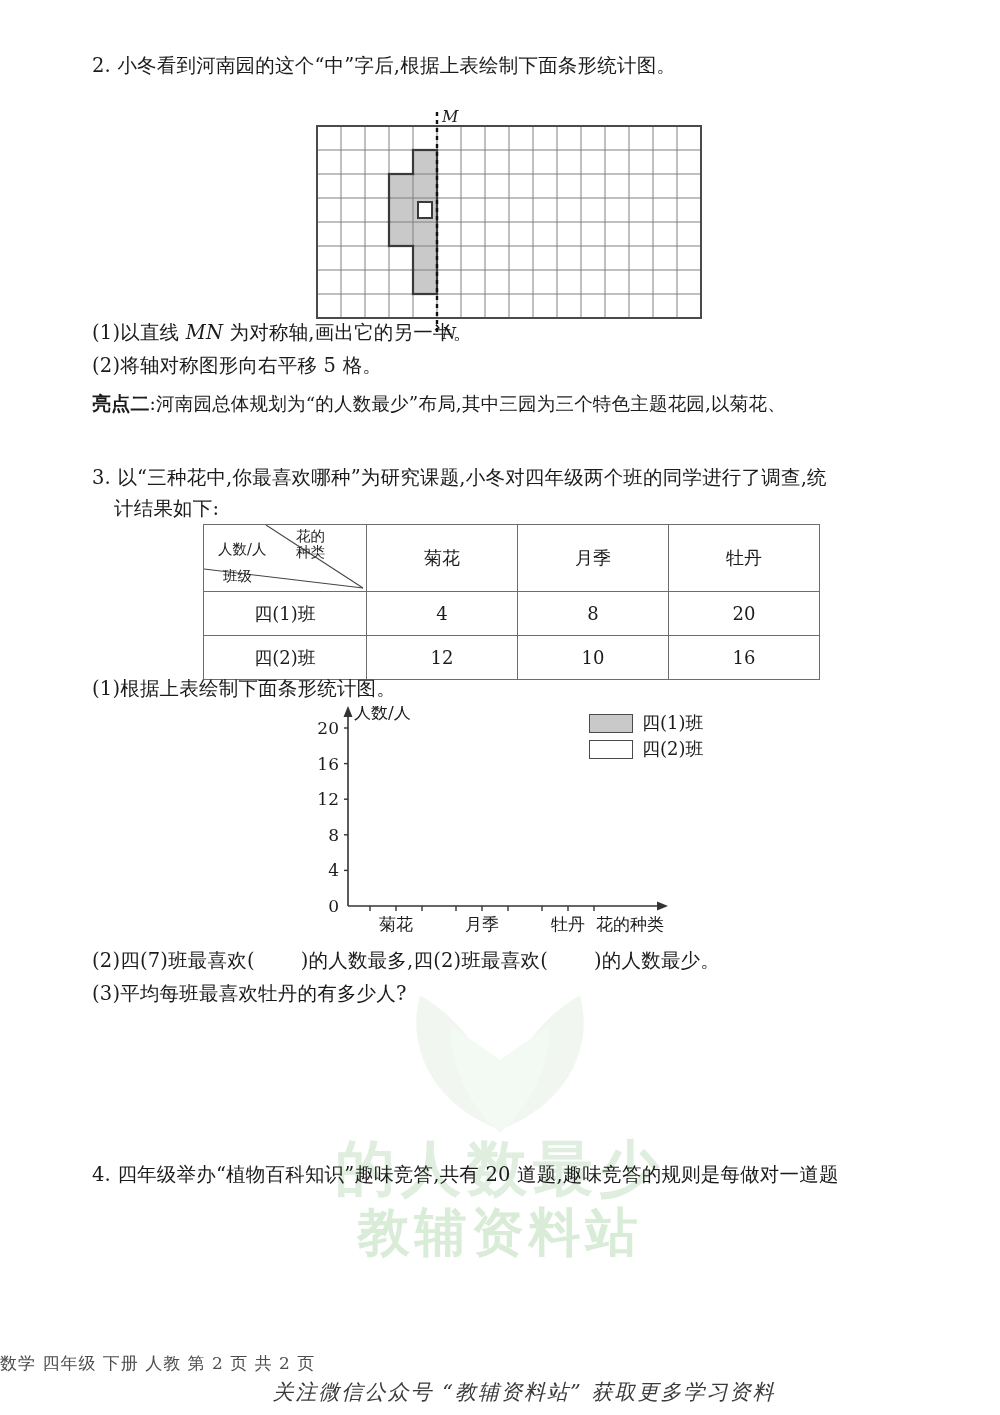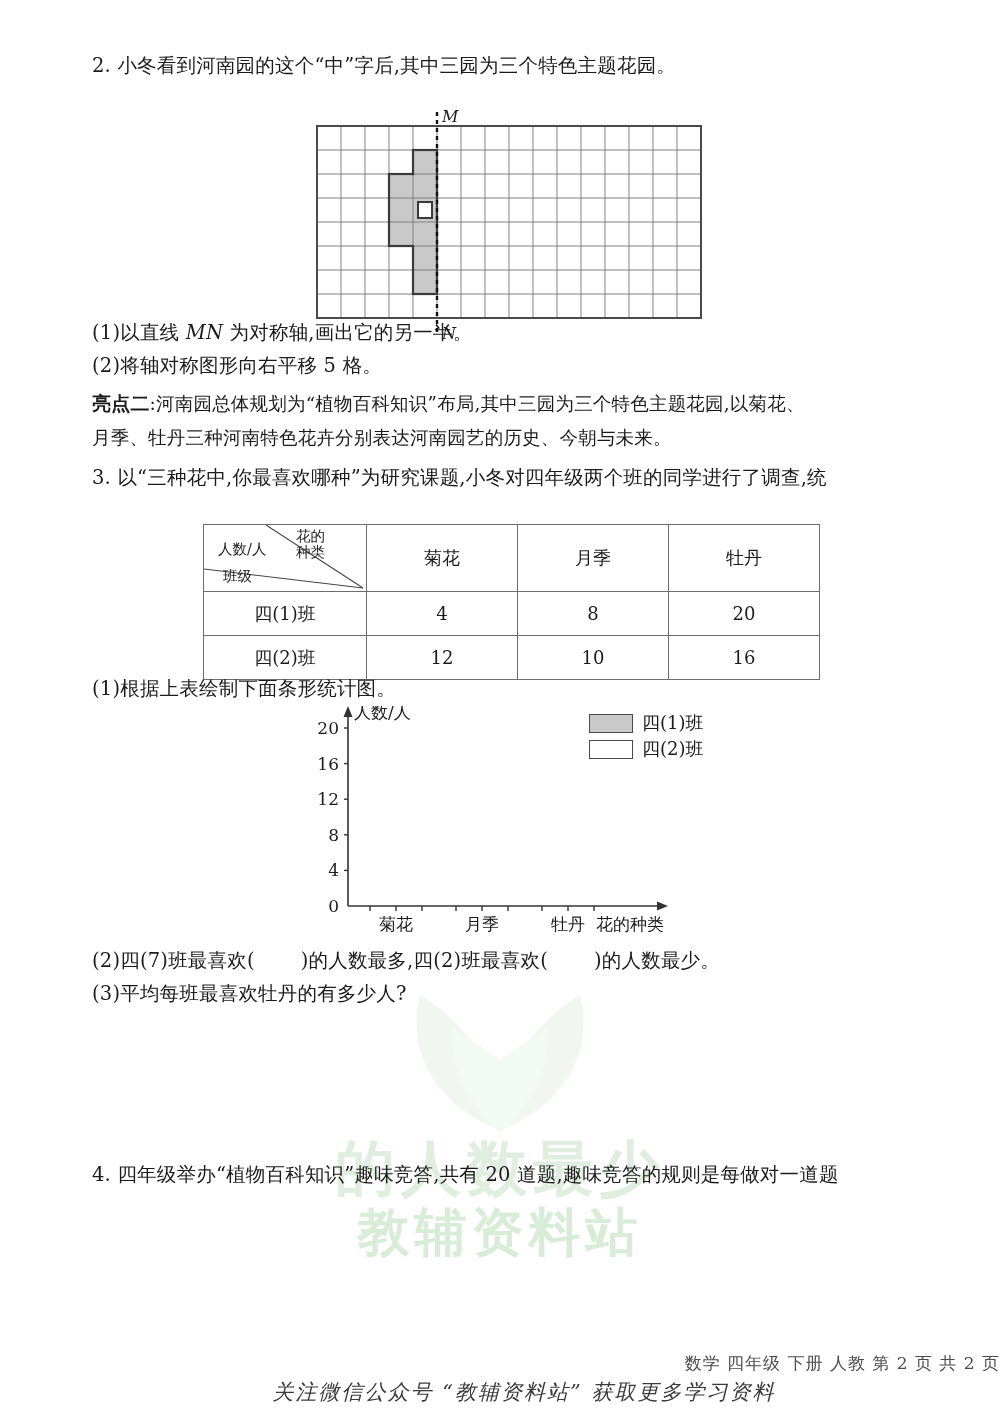--- a/index.html
+++ b/index.html
@@ -47,21 +47,21 @@
 
   
   #bar-chart{position:absolute;left:300px;top:706px;}
   .legend{position:absolute;left:589px;top:710px;font-size:18px;line-height:26px;}
   .legend-row{display:flex;align-items:center;gap:9px;height:26px;}
   .swatch{width:44px;height:19px;border:1.6px solid #4a4a4a;box-sizing:border-box;}
   .sw-gray{background:#c9c9c9;}
   .sw-white{background:#fff;}
 
   
-  .footer{position:absolute;left:0;top:1352px;width:1000px;text-align:right;
+  .footer{position:absolute;left:0;top:1352px;width:1000px;text-align:left;
      font-size:17px;color:#4d4d4d;letter-spacing:1px;}
   .hand{position:absolute;left:0;top:1378px;width:1000px;text-align:center;
      font-family:"DejaVu Serif","Liberation Serif",serif;font-style:italic;
      font-size:21px;color:#3a3a3a;letter-spacing:2px;padding-left:24px;}
 </style>
 </head>
 <body>
 
 <div class="page">
 
@@ -72,21 +72,21 @@
       <path d="M150 178 C118 150 100 110 100 70 L150 105 L200 70 C200 110 182 150 150 178 Z" fill="#e9f4e8"></path>
     </svg>
     <div class="wm-line1">的人数最少</div>
     <div class="wm-line2">教辅资料站</div>
   </div>
 
   <div class="content">
 
   <div class="q" style="left:92px;top:50px;width:850px;">
     <span class="num">2.</span>
-    <span>小冬看到河南园的这个“中”字后,其中三园为三个特色主题花园。</span>
+    <span>小冬看到河南园的这个“中”字后,根据上表绘制下面条形统计图。</span>
   </div>
 
   <div id="grid-figure">
     <div class="gridwrap">
       <svg id="grid-svg" width="394" height="222">
             <rect x="100" y="38" width="24" height="24" fill="#c9c9c9"></rect>
             <rect x="76" y="62" width="24" height="24" fill="#c9c9c9"></rect>
             <rect x="100" y="62" width="24" height="24" fill="#c9c9c9"></rect>
             <rect x="76" y="86" width="24" height="24" fill="#c9c9c9"></rect>
             <rect x="100" y="86" width="24" height="24" fill="#c9c9c9"></rect>
@@ -144,27 +144,27 @@
       <span class="axis-label" id="lbl-n" style="left: 129px; top: 212px;">N</span>
     </div>
   </div>
 
   <div class="q" style="left:92px;top:317px;width:850px;">
     <span>(1)以直线 </span><span style="font-style:italic;">MN</span><span> 为对称轴,画出它的另一半。</span>
   </div>
   <div class="q" style="left:92px;top:350px;width:850px;">(2)将轴对称图形向右平移 5 格。</div>
 
   <div class="q" style="left:92px;top:386px;width:850px;line-height:34px;font-size:18.5px;font-family:'DejaVu Serif','Liberation Serif',serif;">
-    <span style="font-weight:bold;font-family:'DejaVu Sans','Liberation Sans',sans-serif;font-size:19px;">亮点二</span><span>:</span><span>河南园总体规划为“植物百科知识”布局,其中三园为三个特色主题花园,以菊花、</span>
-    <span class="indent">月季、牡丹三种河南特色花卉分别表达河南园艺的历史、今朝与未来。</span>
+    <span style="font-weight:bold;font-family:'DejaVu Sans','Liberation Sans',sans-serif;font-size:19px;">亮点二</span><span>:</span><span>河南园总体规划为“的人数最少”布局,其中三园为三个特色主题花园,以菊花、</span>
   </div>
 
   <div class="q" style="left:92px;top:462px;width:860px;">
     <span class="num">3.</span>
     <span>以“三种花中,你最喜欢哪种”为研究课题,小冬对四年级两个班的同学进行了调查,统</span>
+    <span class="indent" style="padding-left:22px;">计结果如下:</span>
   </div>
 
   <table id="stat-table">
     <tbody>
           <tr>
       <td class="hdr">
         <svg class="hdr-svg" width="160" height="64">
           <line x1="0" y1="44" x2="159" y2="63" stroke="#444" stroke-width="1.1"></line>
           <line x1="62" y1="0" x2="159" y2="63" stroke="#444" stroke-width="1.1"></line>
         </svg>

